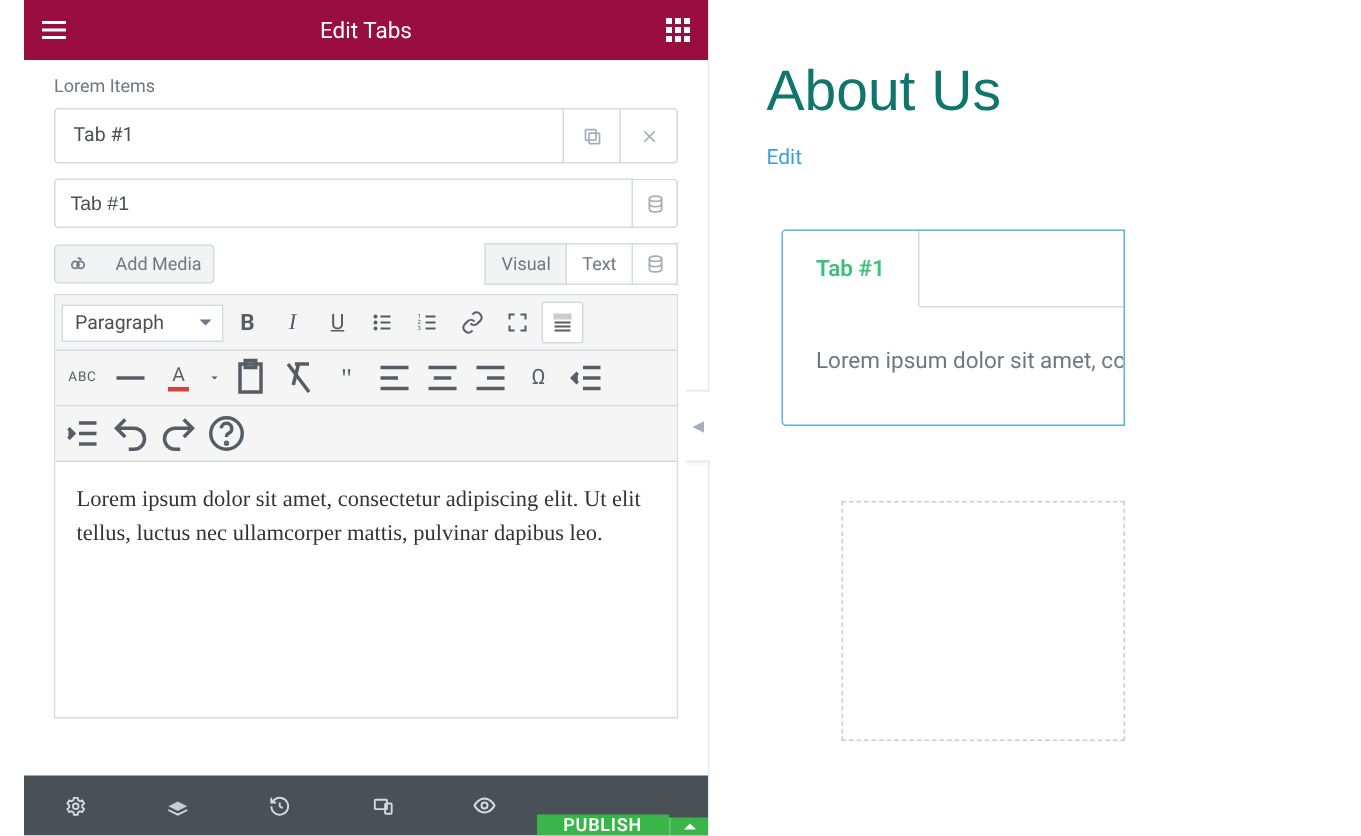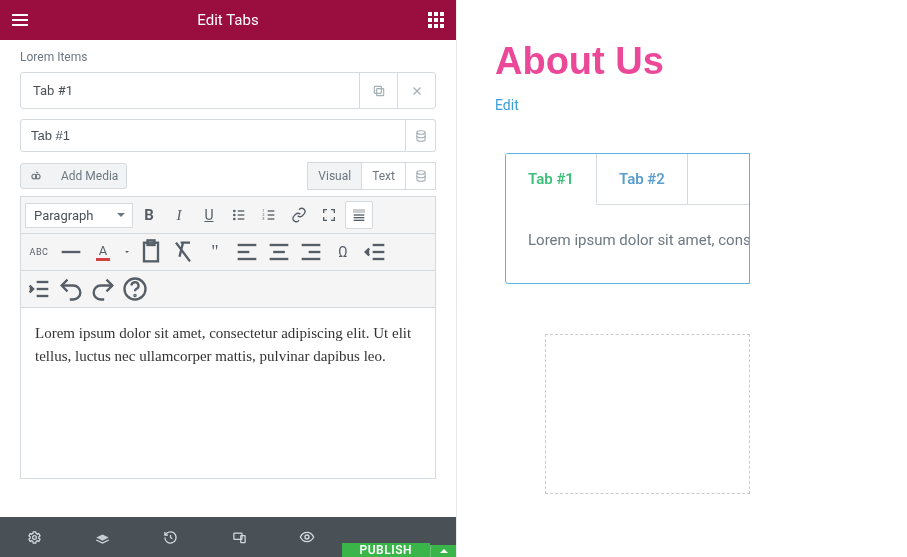--- a/index.html
+++ b/index.html
@@ -1,17 +1,17 @@
 <!DOCTYPE html>
 <html><head>
 <meta charset="utf-8">
 <style>
 * { box-sizing: border-box; margin: 0; padding: 0; }
 body { font-family: -apple-system, BlinkMacSystemFont, "Segoe UI", Roboto, Arial, sans-serif; font-size: 13px; color: #495157; overflow: hidden; }
-.app { display: flex; width: 750px; height: 557px; }
+.app { display: flex; width: 750px; height: 557px; padding-left: 16px; }
 .panel { width: 457px; display: flex; flex-direction: column; background: #fff; border-right: 1px solid #e6e9ec; }
 .panel-header { height: 40px; background: #9a0e3f; color: #fff; display: flex; align-items: center; justify-content: space-between; padding: 0 12px; }
 .panel-header .title { flex: 1; text-align: center; font-size: 15px; font-weight: 400; }
 .icon-btn { display: inline-flex; align-items: center; justify-content: center; cursor: pointer; color: inherit; }
 .hamburger-lines { display: flex; flex-direction: column; gap: 3px; }
 .hamburger-lines span { display: block; width: 16px; height: 2px; background: #fff; }
 .dots-grid { display: grid; grid-template-columns: repeat(3, 4px); grid-template-rows: repeat(3, 4px); gap: 2px; }
 .dots-grid span { width: 4px; height: 4px; background: #fff; }
 .panel-body { flex: 1; overflow: auto; padding: 0; }
 .section-label { padding: 10px 20px 8px; font-size: 12px; color: #6d7882; }
@@ -43,21 +43,21 @@
 .editor-content { padding: 14px; font-family: Georgia, serif; font-size: 15px; line-height: 1.55; color: #333; min-height: 170px; background: #fff; }
 .bottom-bar { height: 40px; background: #495157; color: #d5dadf; display: flex; align-items: center; }
 .bottom-icons { flex: 1; display: flex; }
 .bottom-icons .b-btn { flex: 1; display: flex; align-items: center; justify-content: center; cursor: pointer; height: 40px; }
 .publish-group { display: flex; align-items: flex-end; height: 40px; }
 .publish-btn { background: #39b54a; color: #fff; padding: 0 18px; display: flex; align-items: center; font-size: 12px; font-weight: 600; letter-spacing: 0.5px; cursor: pointer; }
 .publish-caret { background: #39b54a; width: 26px; display: flex; align-items: center; justify-content: center; cursor: pointer; border-left: 1px solid rgba(255,255,255,0.25); }
 .publish-caret::after { content: ""; border: 4px solid transparent; border-bottom-color: #fff; margin-bottom: 4px; }
 .collapse-handle { position: absolute; left: 457px; top: 260px; width: 18px; height: 48px; background: #fff; border: 1px solid #e6e9ec; border-left: none; border-radius: 0 4px 4px 0; display: flex; align-items: center; justify-content: center; color: #a4afb7; cursor: pointer; font-size: 10px; box-shadow: 1px 1px 3px rgba(0,0,0,0.06); }
 .preview { flex: 1; background: #fff; padding: 40px 0 20px 38px; overflow: hidden; position: relative; }
-.preview h1 { font-family: Arial, sans-serif; font-size: 38px; color: #ec4899; font-weight: 700; margin-bottom: 14px; }
+.preview h1 { font-family: Arial, sans-serif; font-size: 38px; color: #0f766e; font-weight: 400; margin-bottom: 14px; }
 .edit-link { color: #3a9fd8; font-size: 14px; cursor: pointer; display: inline-block; margin-bottom: 40px; }
 .tabs-widget { border: 1px solid #5bb3e4; border-radius: 3px 0 0 3px; margin-left: 10px; overflow: hidden; }
 .tabs-nav { display: flex; }
 .tab-btn { padding: 16px 22px; font-size: 15px; font-weight: 600; cursor: pointer; border-right: 1px solid #d5dadf; border-bottom: 1px solid #d5dadf; background: #fff; color: #5a9dcf; }
 .tab-btn.active { color: #3cc07a; border-bottom-color: #fff; }
 .tabs-nav .spacer { flex: 1; border-bottom: 1px solid #d5dadf; }
 .tab-content { padding: 26px 22px 34px; font-size: 15px; color: #6d7882; white-space: nowrap; overflow: hidden; }
 .drop-zone { margin: 50px 0 0 50px; height: 160px; border: 1px dashed #c7ccd1; }
 </style>
 </head>
@@ -331,20 +331,19 @@
   </div>
 
   <div class="collapse-handle">◀</div>
 
   <div class="preview">
     <h1>About Us</h1>
     <span class="edit-link">Edit</span>
     <div class="tabs-widget">
       <div class="tabs-nav">
         <div class="tab-btn active">Tab #1</div>
-        <div class="tab-btn">Tab #2</div>
         <div class="spacer"></div>
       </div>
       <div class="tab-content">Lorem ipsum dolor sit amet, consectetur adipiscing elit. Ut elit</div>
     </div>
     <div class="drop-zone"></div>
   </div>
 </div>
 
 </body></html>

